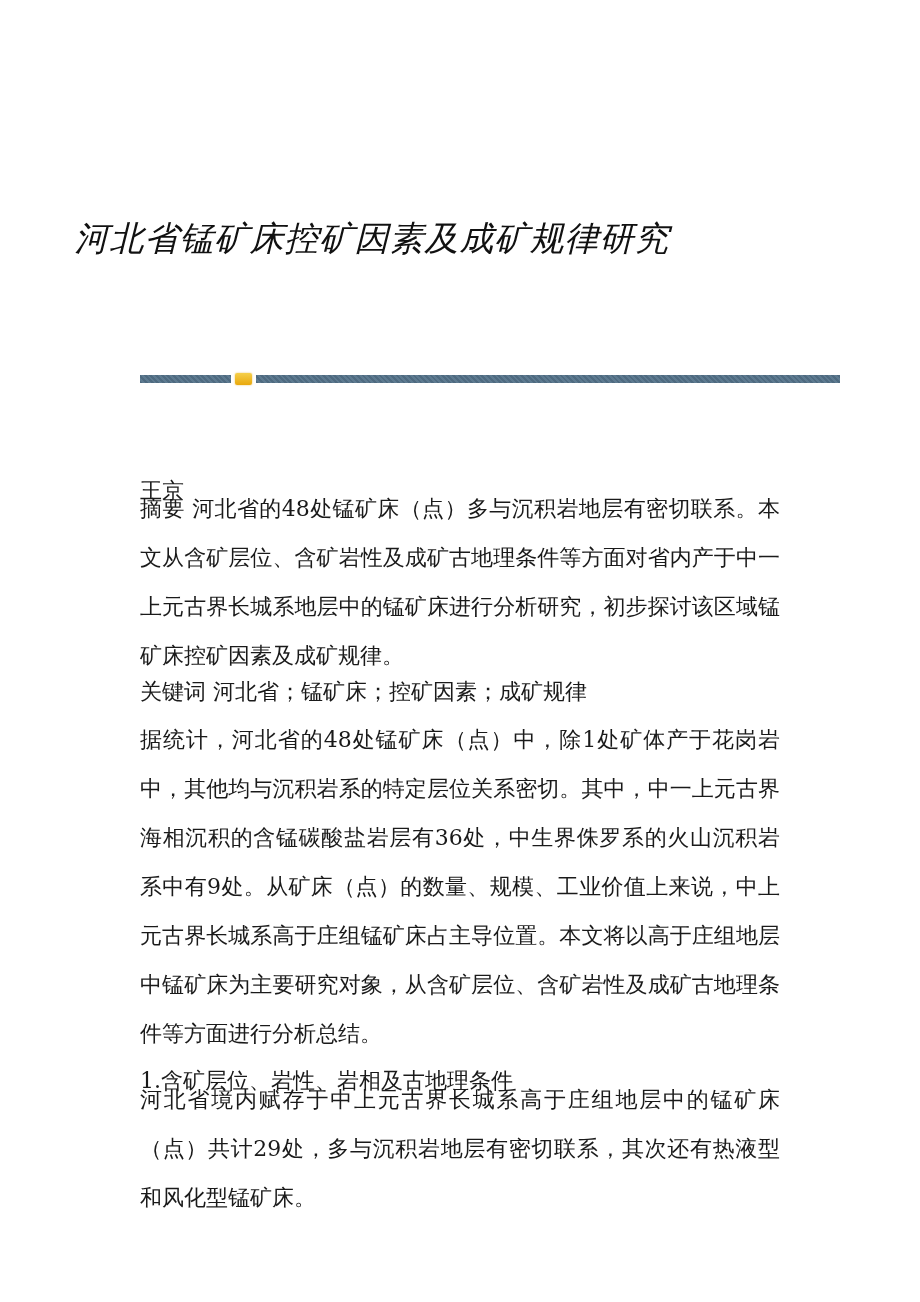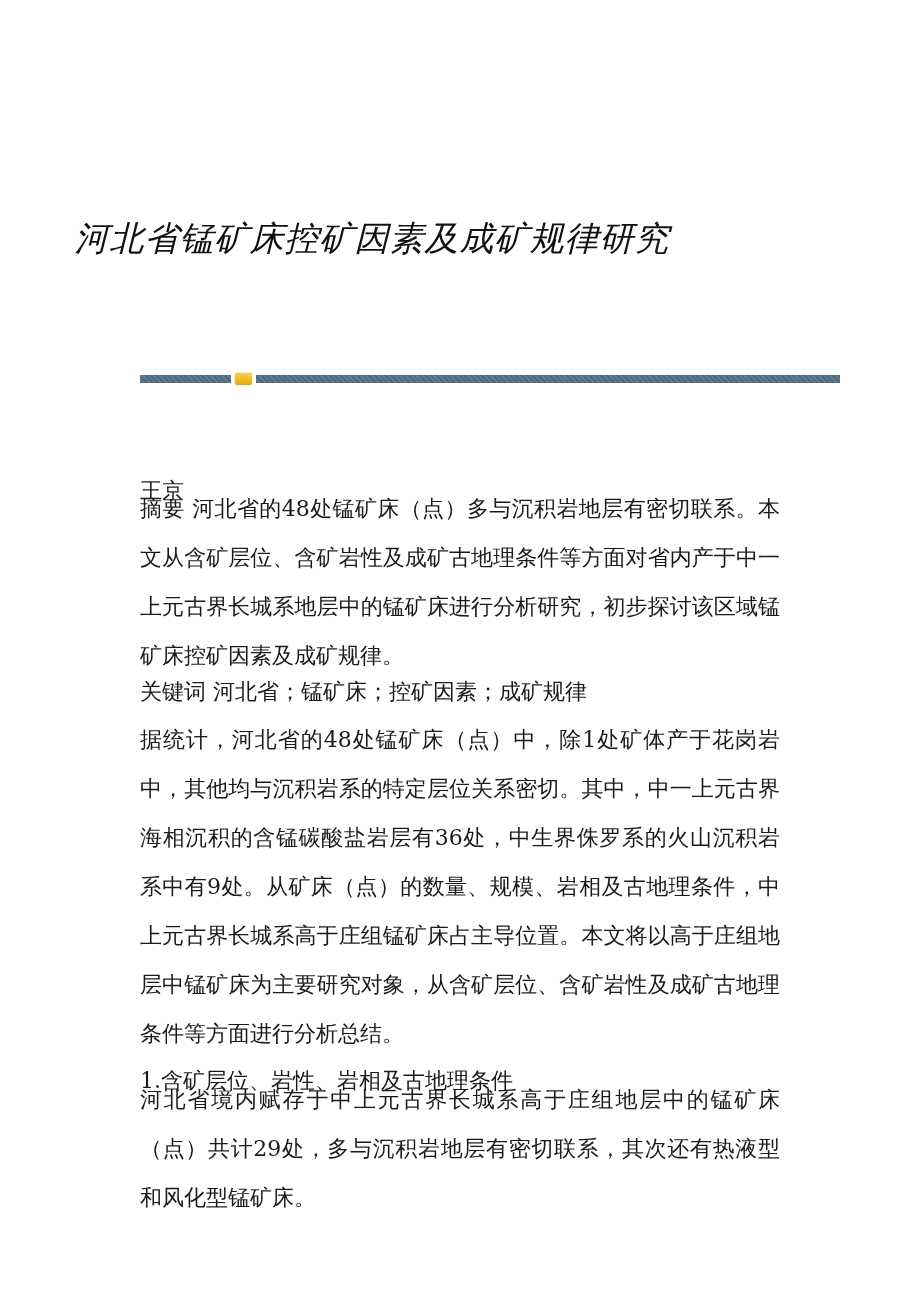--- a/index.html
+++ b/index.html
@@ -22,15 +22,15 @@
 
 <div class="title">河北省锰矿床控矿因素及成矿规律研究</div>
 
 <div class="rule left"></div>
 <div class="ornament"></div>
 <div class="rule right"></div>
 
 <div class="para" style="top:466px;">王京</div>
 <div class="para" style="top:484px;">摘要 河北省的48处锰矿床（点）多与沉积岩地层有密切联系。本文从含矿层位、含矿岩性及成矿古地理条件等方面对省内产于中一上元古界长城系地层中的锰矿床进行分析研究，初步探讨该区域锰矿床控矿因素及成矿规律。</div>
 <div class="para" style="top:667px;">关键词 河北省；锰矿床；控矿因素；成矿规律</div>
-<div class="para" style="top:715px;">据统计，河北省的48处锰矿床（点）中，除1处矿体产于花岗岩中，其他均与沉积岩系的特定层位关系密切。其中，中一上元古界海相沉积的含锰碳酸盐岩层有36处，中生界侏罗系的火山沉积岩系中有9处。从矿床（点）的数量、规模、岩相及古地理条件，中上元古界长城系高于庄组锰矿床占主导位置。本文将以高于庄组地层中锰矿床为主要研究对象，从含矿层位、含矿岩性及成矿古地理条件等方面进行分析总结。</div>
+<div class="para" style="top:715px;">据统计，河北省的48处锰矿床（点）中，除1处矿体产于花岗岩中，其他均与沉积岩系的特定层位关系密切。其中，中一上元古界海相沉积的含锰碳酸盐岩层有36处，中生界侏罗系的火山沉积岩系中有9处。从矿床（点）的数量、规模、工业价值上来说，中上元古界长城系高于庄组锰矿床占主导位置。本文将以高于庄组地层中锰矿床为主要研究对象，从含矿层位、含矿岩性及成矿古地理条件等方面进行分析总结。</div>
 <div class="para" style="top:1056px;">1.含矿层位、岩性、岩相及古地理条件</div>
 <div class="para" style="top:1075px;">河北省境内赋存于中上元古界长城系高于庄组地层中的锰矿床（点）共计29处，多与沉积岩地层有密切联系，其次还有热液型和风化型锰矿床。</div>
 
 </body></html>

